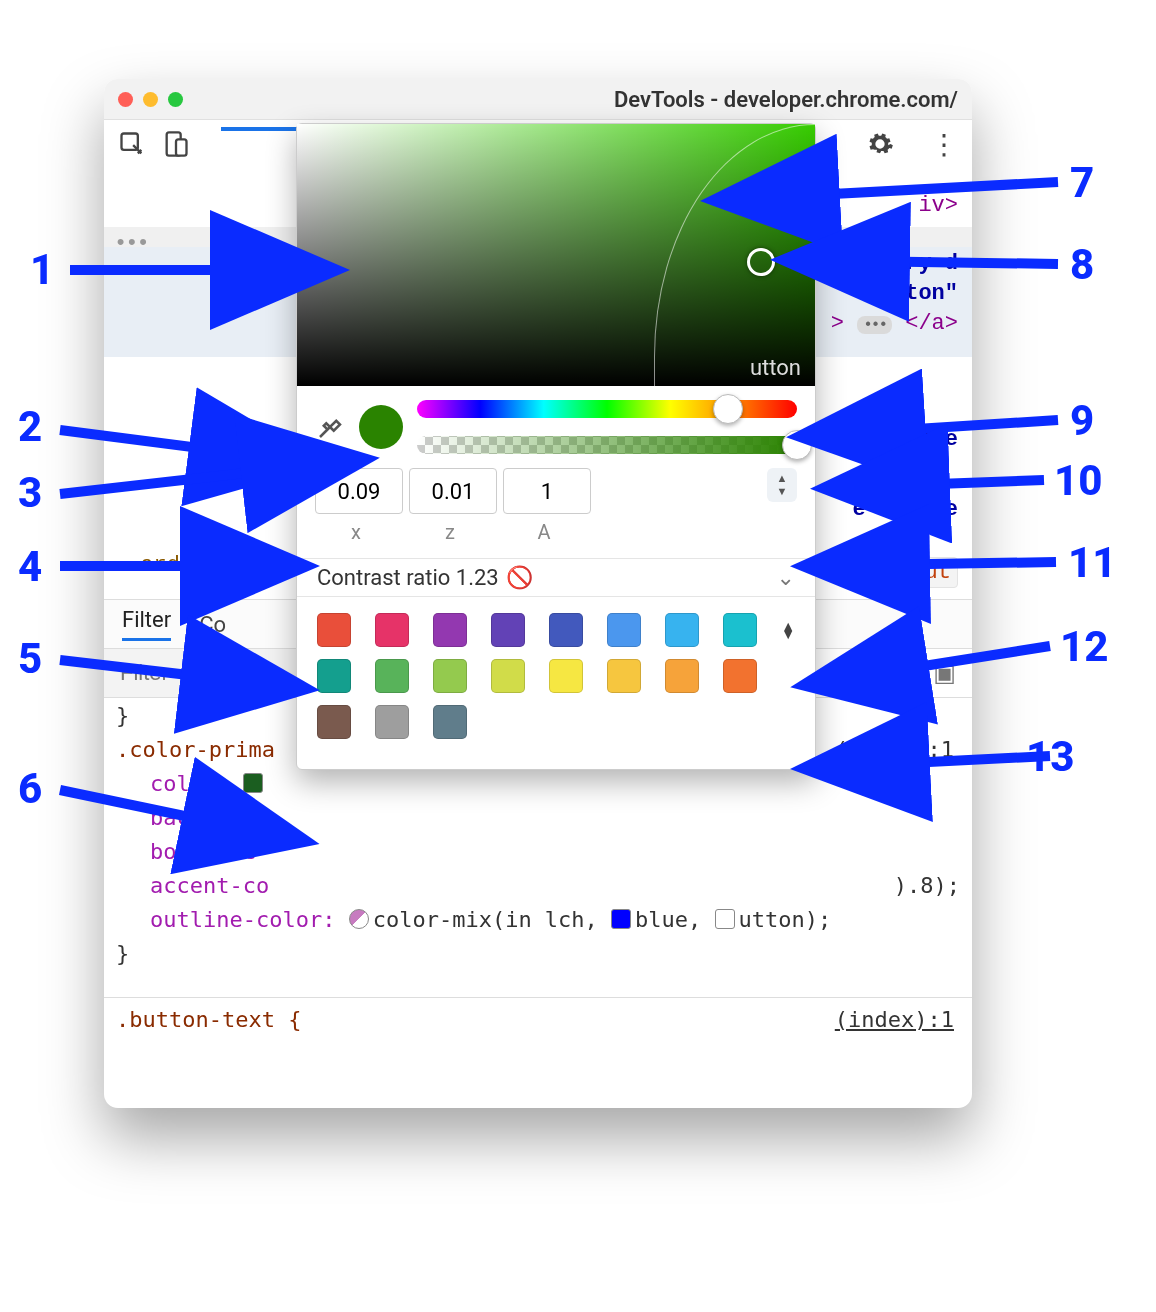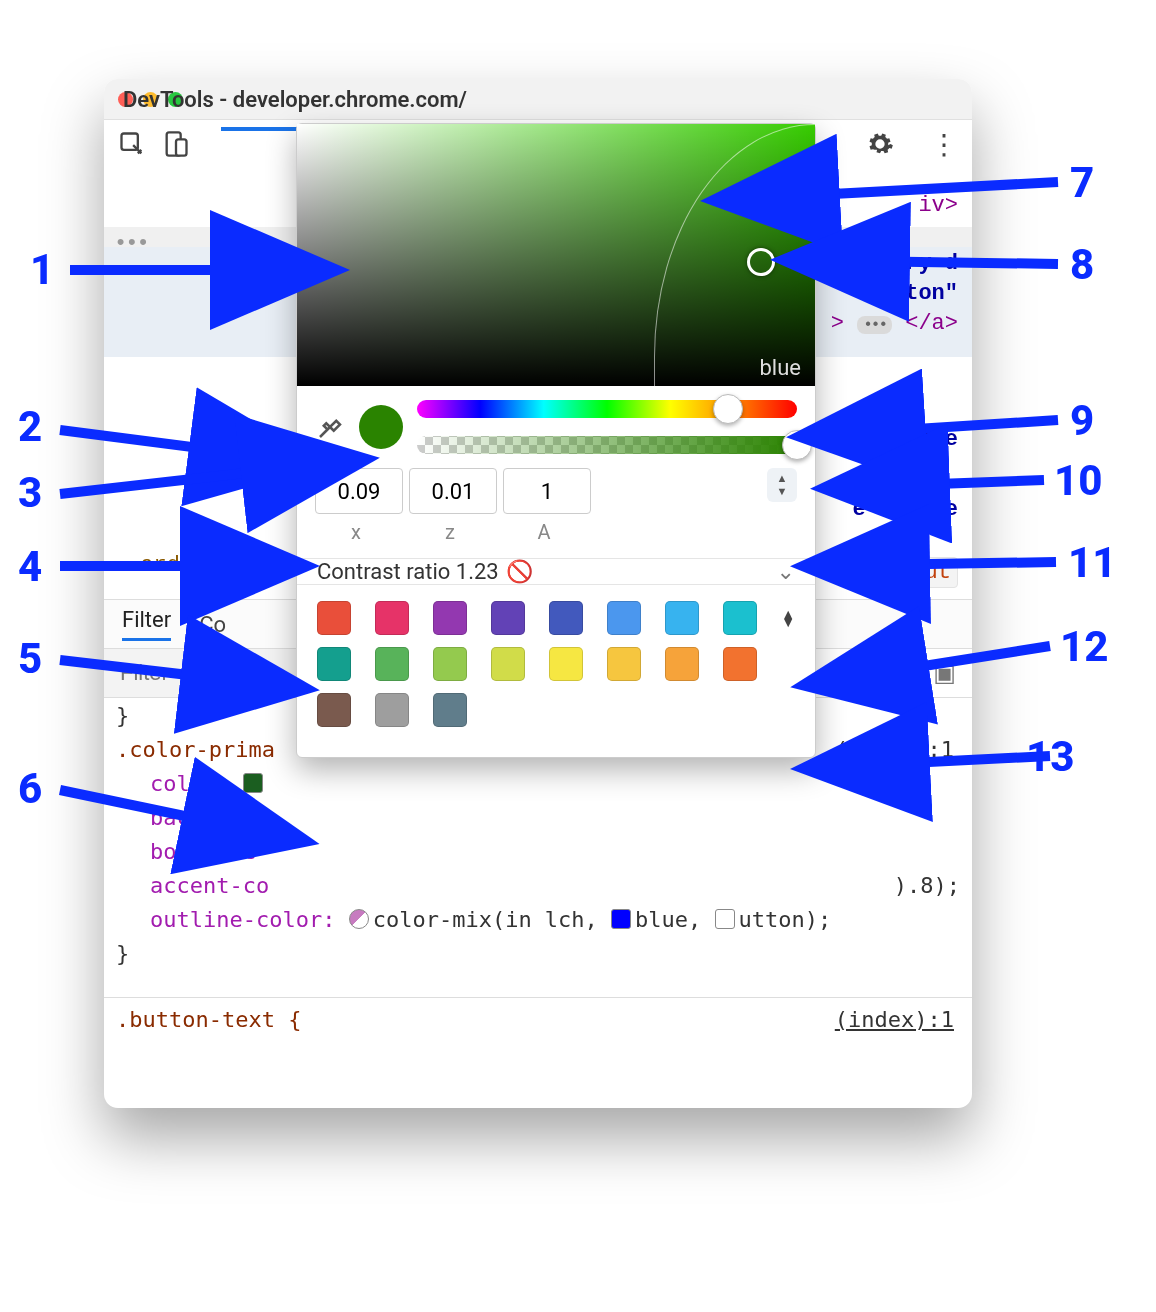--- a/index.html
+++ b/index.html
@@ -3,21 +3,21 @@
 <meta charset="utf-8">
 <style>
   html,body{margin:0;padding:0;background:#fff;font-family:-apple-system,BlinkMacSystemFont,"Segoe UI",Roboto,Helvetica,Arial,sans-serif;}
   .stage{position:relative;width:1156px;height:1312px;}
   .window{position:absolute;left:104px;top:79px;width:868px;height:1029px;background:#fff;
           border-radius:14px;box-shadow:0 30px 60px rgba(0,0,0,.35);overflow:hidden;}
   .titlebar{height:40px;display:flex;align-items:center;padding:0 14px;background:#f2f2f2;border-bottom:1px solid #e0e0e0;}
   .traffic{display:flex;gap:10px;}
   .dot{width:15px;height:15px;border-radius:50%;}
   .dot.r{background:#ff5f57}.dot.y{background:#febc2e}.dot.g{background:#28c840}
-  .title{flex:1;text-align:left;font-weight:600;font-size:22px;color:#333;margin-left:-60px;}
+  .title{flex:1;text-align:right;font-weight:600;font-size:22px;color:#333;margin-left:-60px;}
   .toolbar{height:48px;display:flex;align-items:center;padding:0 14px;border-bottom:1px solid #ddd;background:#fff;}
   .tool-icon{width:28px;height:28px;margin-right:16px;color:#444;}
   .tool-right{margin-left:auto;display:flex;align-items:center;gap:20px;}
   .blue-line{position:absolute;left:117px;top:48px;width:90px;height:4px;background:#1a73e8;}
   .code-bg{position:absolute;left:0;top:88px;right:0;height:310px;background:#fff;}
   .code-bg .stripe{position:absolute;left:0;right:0;height:44px;background:#f0f0f0;}
   .code-bg .stripe.s1{top:60px;height:20px;}
   .code-bg .stripe.s2{top:80px;height:110px;background:#e8eef5;}
   .code-text{position:absolute;font-family:Liberation Mono, monospace;font-size:22px;}
   .code-text.purple{color:#8b008b}
@@ -44,21 +44,21 @@
   .alpha{height:18px;border-radius:9px;position:relative;background:
       linear-gradient(to right,rgba(42,131,0,0),#2a8300),
       repeating-conic-gradient(#ccc 0 25%,#fff 0 50%) 0/16px 16px;}
   .thumb{position:absolute;top:-6px;width:28px;height:28px;border-radius:50%;background:#fff;border:1px solid #bbb;box-shadow:0 2px 4px rgba(0,0,0,.3);}
   .vals-row{display:flex;align-items:flex-start;padding:0 18px 14px;gap:12px;}
   .valbox{width:82px;text-align:center;}
   .valbox input{width:100%;height:42px;border:1px solid #ccc;border-radius:4px;text-align:center;font-size:22px;font-family:inherit;}
   .valbox .lab{color:#888;font-size:20px;margin-top:6px;}
   .stepper{margin-left:auto;width:30px;height:34px;background:#eef2f6;border-radius:6px;
            display:flex;flex-direction:column;align-items:center;justify-content:center;font-size:11px;color:#555;}
-  .contrast{display:flex;align-items:center;padding:0 20px;border-top:1px solid #e5e5e5;font-size:22px;color:#333;text-align:right;}
+  .contrast{display:flex;align-items:center;padding:6px 20px;border-top:1px solid #e5e5e5;font-size:22px;color:#333;text-align:right;}
   .no-icon{color:#d23b3b;margin-left:8px;font-size:22px;}
   .chev{margin-left:auto;color:#777;font-size:22px;}
   .palette{padding:16px 20px 18px;border-top:1px solid #e5e5e5;}
   .pal-row{display:flex;gap:24px;margin-bottom:12px;align-items:center;}
   .sw{width:34px;height:34px;border-radius:5px;box-shadow:inset 0 0 0 1px rgba(0,0,0,.15);}
   .pal-step{margin-left:auto;font-size:14px;color:#444;display:flex;flex-direction:column;line-height:8px;}
 
   .bottom-tabs{position:absolute;left:0;top:520px;right:0;height:48px;display:flex;align-items:center;
                padding:0 18px;border-top:1px solid #ddd;border-bottom:1px solid #ddd;background:#fbfbfb;font-size:22px;color:#444;}
   .bottom-tabs .active{color:#222;border-bottom:3px solid #1a73e8;padding-bottom:6px;}
@@ -154,21 +154,21 @@
     </div>
     <div class="hr" style="top:918px"></div>
     <div class="css-block" style="top:924px">
       <div><span class="sel">.button-text {</span>
            <span class="link">(index):1</span></div>
     </div>
 
     <div class="popover">
       <div class="shade">
         <div class="srgb-curve"></div>
-        <div class="srgb-label">blue</div>
+        <div class="srgb-label">utton</div>
         <div class="ring"></div>
       </div>
       <div class="picker-row">
         <svg class="eyedrop" viewBox="0 0 24 24" fill="none" stroke="currentColor" stroke-width="2">
             <path d="M4 20l8-8m0 0l3 3 5-5-3-3-5 5-3-3-2 2 3 3z"></path>
           </svg>
         <div class="swatch-big"></div>
         <div class="sliders">
           <div class="hue">
               <div class="thumb" style="left:78%"></div>

